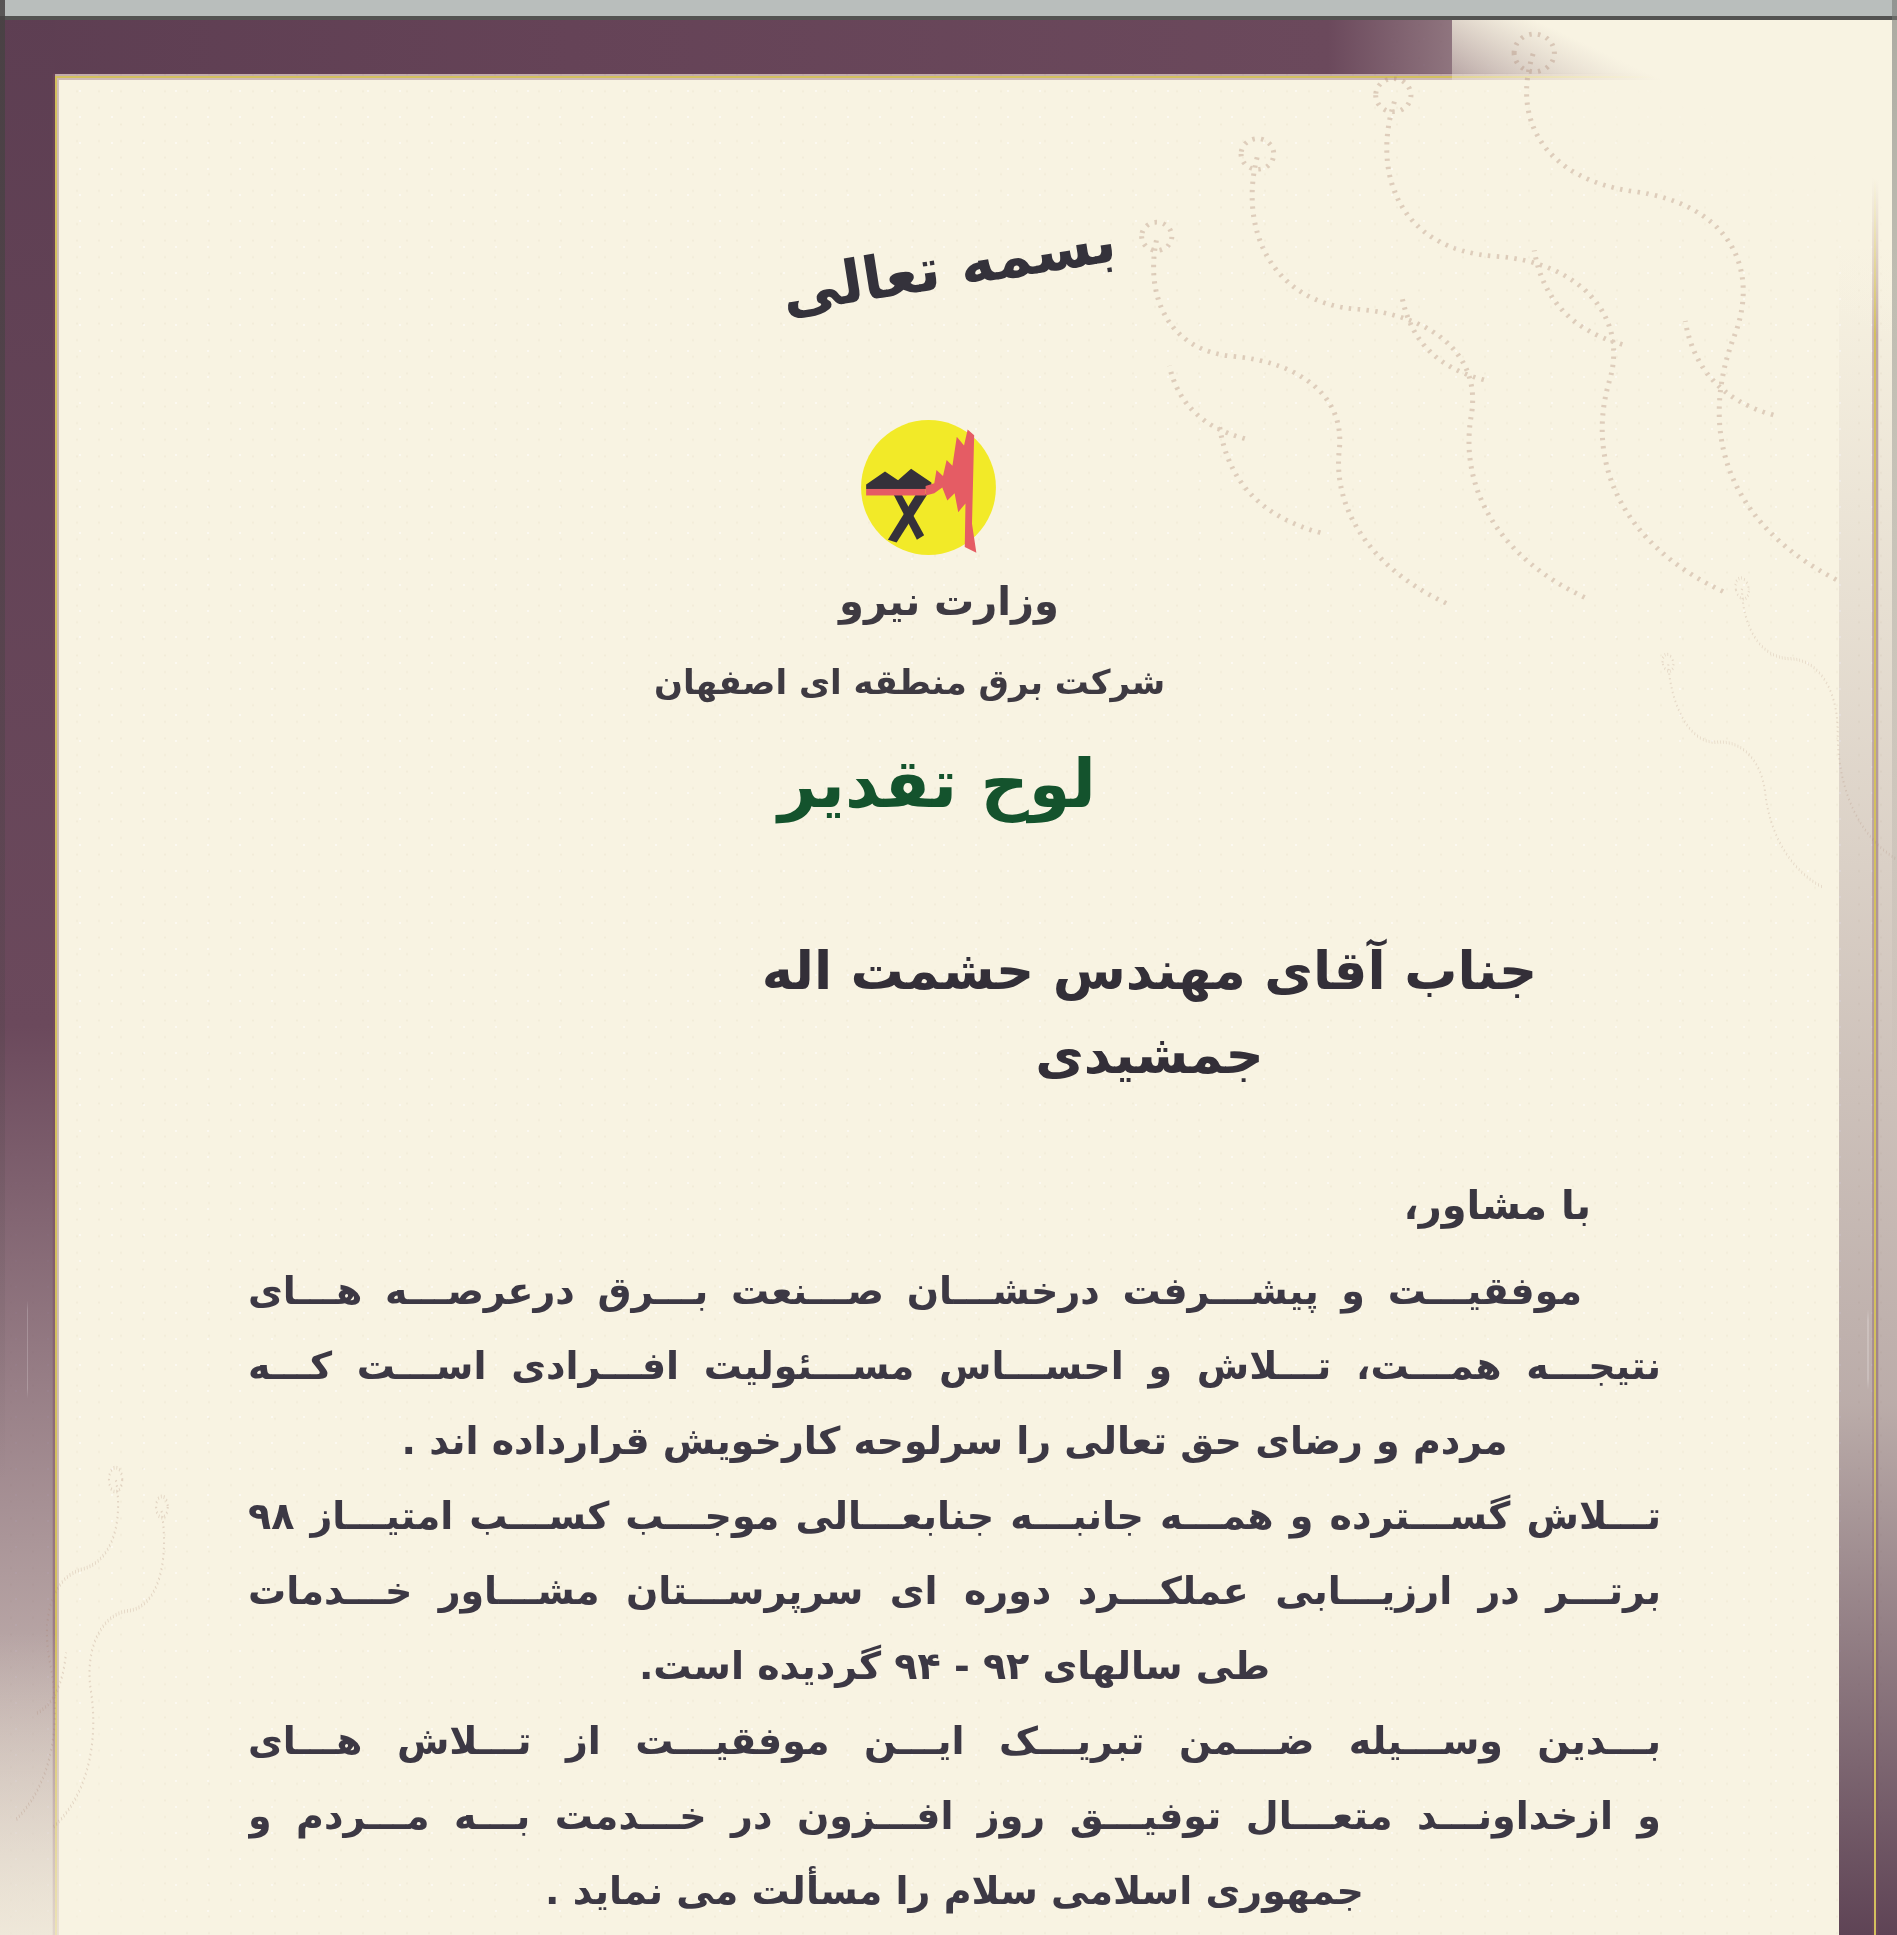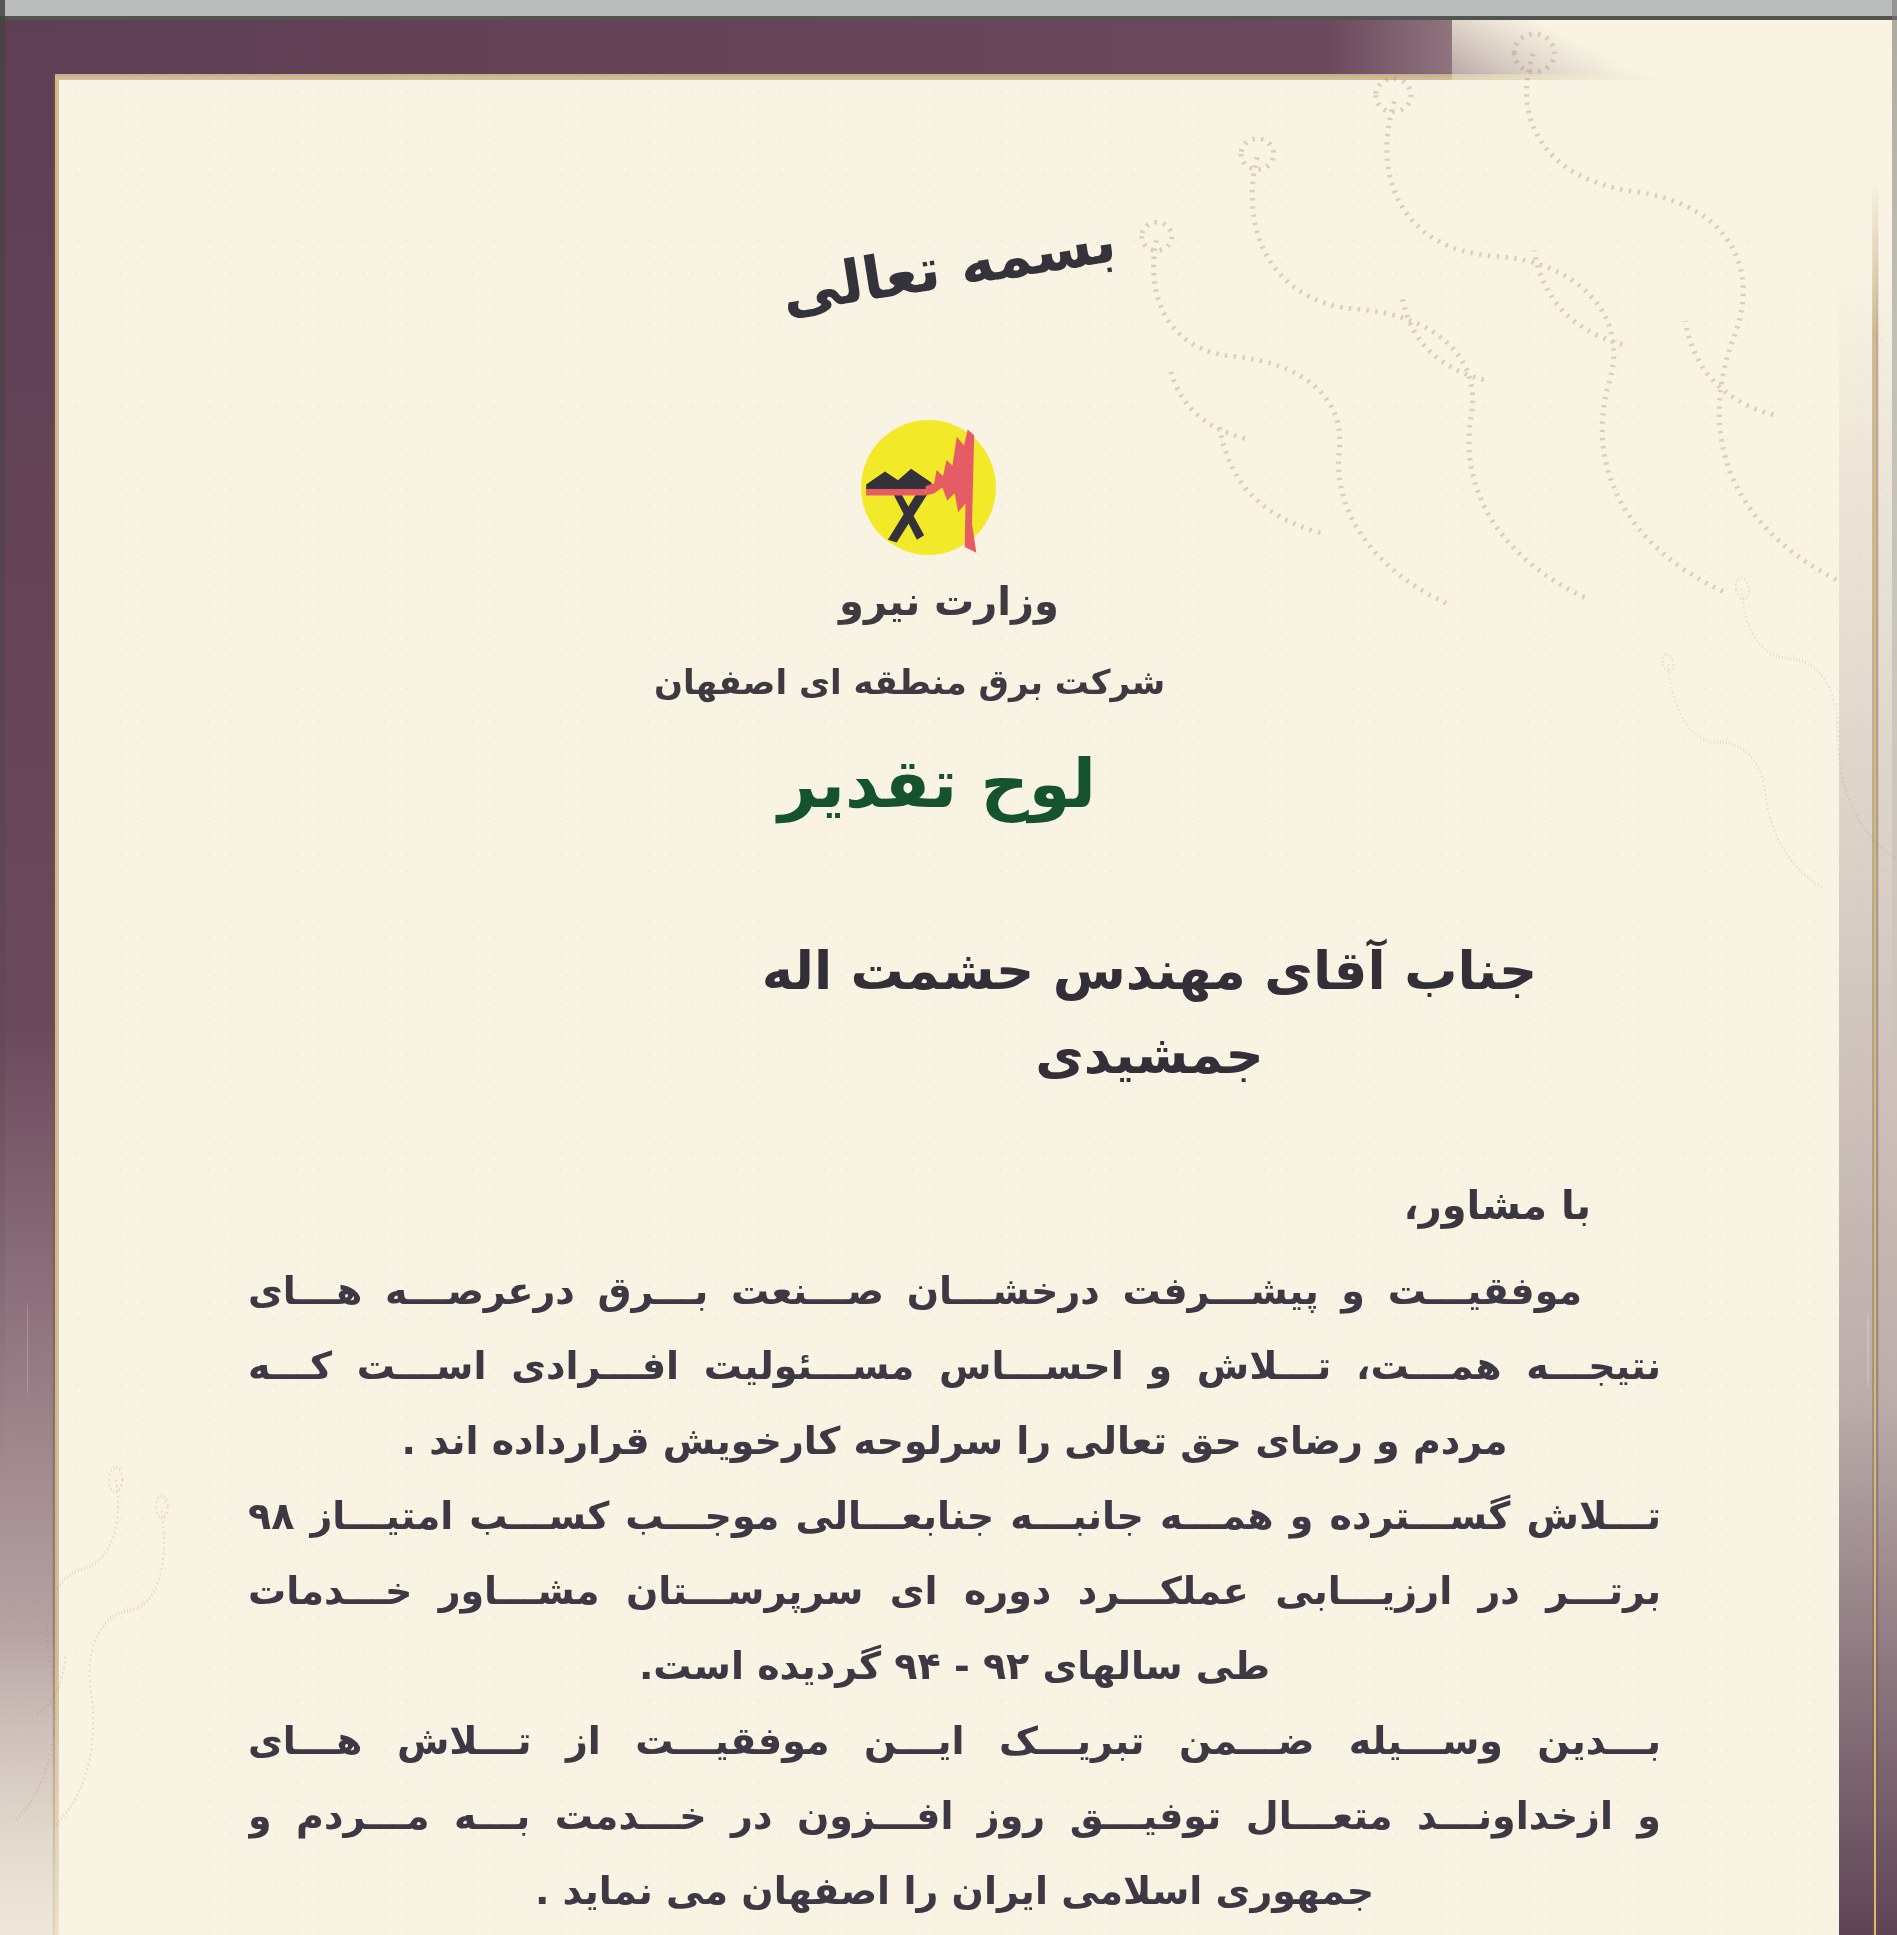--- a/index.html
+++ b/index.html
@@ -145,17 +145,17 @@
 
   <div class="abs" id="body-text">
     <div class="bline jl indent">موفقیـــت و پیشـــرفت درخشـــان صـــنعت بـــرق درعرصـــه هـــای مختلـــف ،</div>
     <div class="bline jl">نتیجـــه همـــت، تـــلاش و احســـاس مســـئولیت افـــرادی اســـت کـــه همـــواره خـــدمت بـــه</div>
     <div class="bline endl">مردم و رضای حق تعالی را سرلوحه کارخویش قرارداده اند .</div>
     <div class="bline jl">تـــلاش گســـترده و همـــه جانبـــه جنابعـــالی موجـــب کســـب امتیـــاز ۹۸ و رتبـــه</div>
     <div class="bline jl">برتـــر در ارزیـــابی عملکـــرد دوره ای سرپرســـتان مشـــاور خـــدمات مهندســـی</div>
     <div class="bline endl">طی سالهای ۹۲ - ۹۴ گردیده است.</div>
     <div class="bline jl">بـــدین وســـیله ضـــمن تبریـــک ایـــن موفقیـــت از تـــلاش هـــای جنابعـــالی قـــدردانی</div>
     <div class="bline jl">و ازخداونـــد متعـــال توفیـــق روز افـــزون در خـــدمت بـــه مـــردم و نظـــام مقـــدس</div>
-    <div class="bline endl">جمهوری اسلامی ایران را اصفهان می نماید .</div>
+    <div class="bline endl">جمهوری اسلامی سلام را مسألت می نماید .</div>
   </div>
 
 </div>
 
 
 </body></html>

